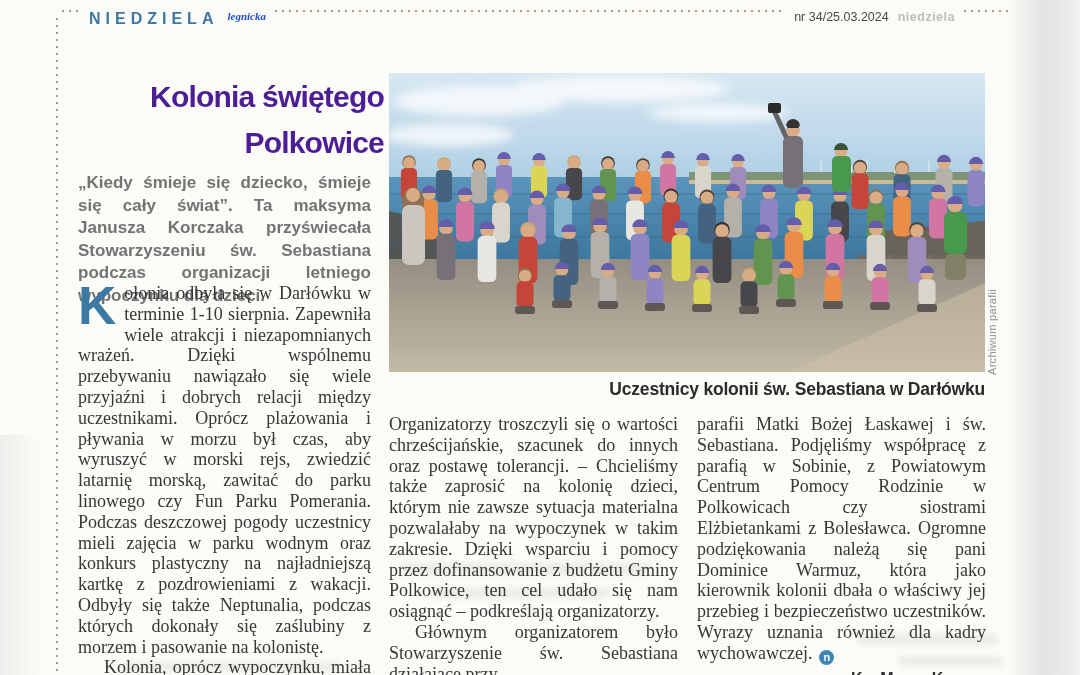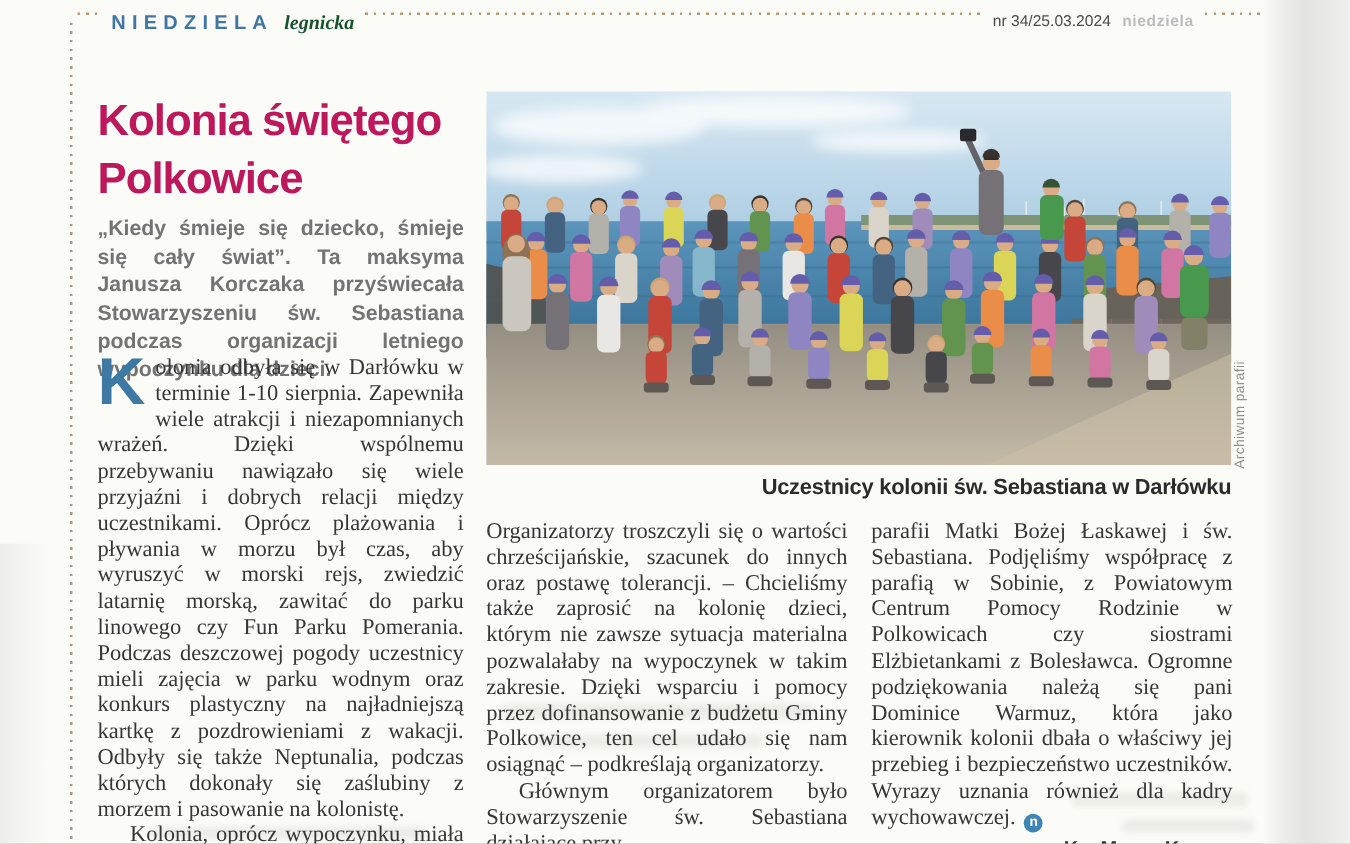--- a/index.html
+++ b/index.html
@@ -25,27 +25,27 @@
   }
   .masthead{
     position:absolute;left:62px;top:10px;width:948px;height:20px;
     display:flex;align-items:flex-start;gap:9px;
   }
   .dots{height:2px;background:repeating-linear-gradient(90deg,#b59a74 0 2px,transparent 2px 7px);}
   .dots.short{width:18px;}
   .dots.grow{flex:1;}
   .dots.tail{width:46px;}
   .brand{font-size:16px;font-weight:bold;letter-spacing:5px;color:#3f76a4;}
-  .edition{font-family:"Liberation Serif",serif;font-style:italic;font-weight:bold;font-size:16px;color:#14532d;}
+  .edition{font-family:"Liberation Serif",serif;font-style:italic;font-weight:bold;font-size:11px;color:#1d4ed8;}
   .issue{font-size:12.5px;color:#4a4a4a;white-space:nowrap;}
   .issue-brand{font-size:12.5px;font-weight:bold;color:#bcbcbc;letter-spacing:.5px;}
   
   .headline{
     position:absolute;left:78px;top:74px;width:306px;
-    font-size:35px;line-height:46px;font-weight:800;color:#be185d;letter-spacing:-.8px;
+    font-size:30px;line-height:46px;font-weight:800;color:#4c1d95;letter-spacing:-.8px;text-align:right;
   }
   .lead{
     position:absolute;left:78px;top:172px;width:293px;
     font-size:17px;line-height:22.5px;font-weight:700;color:#737373;
     text-align:justify;
   }
   
   .col{
     position:absolute;width:293px;
     font-family:"Liberation Serif",serif;font-size:18px;line-height:20.8px;color:#363636;

